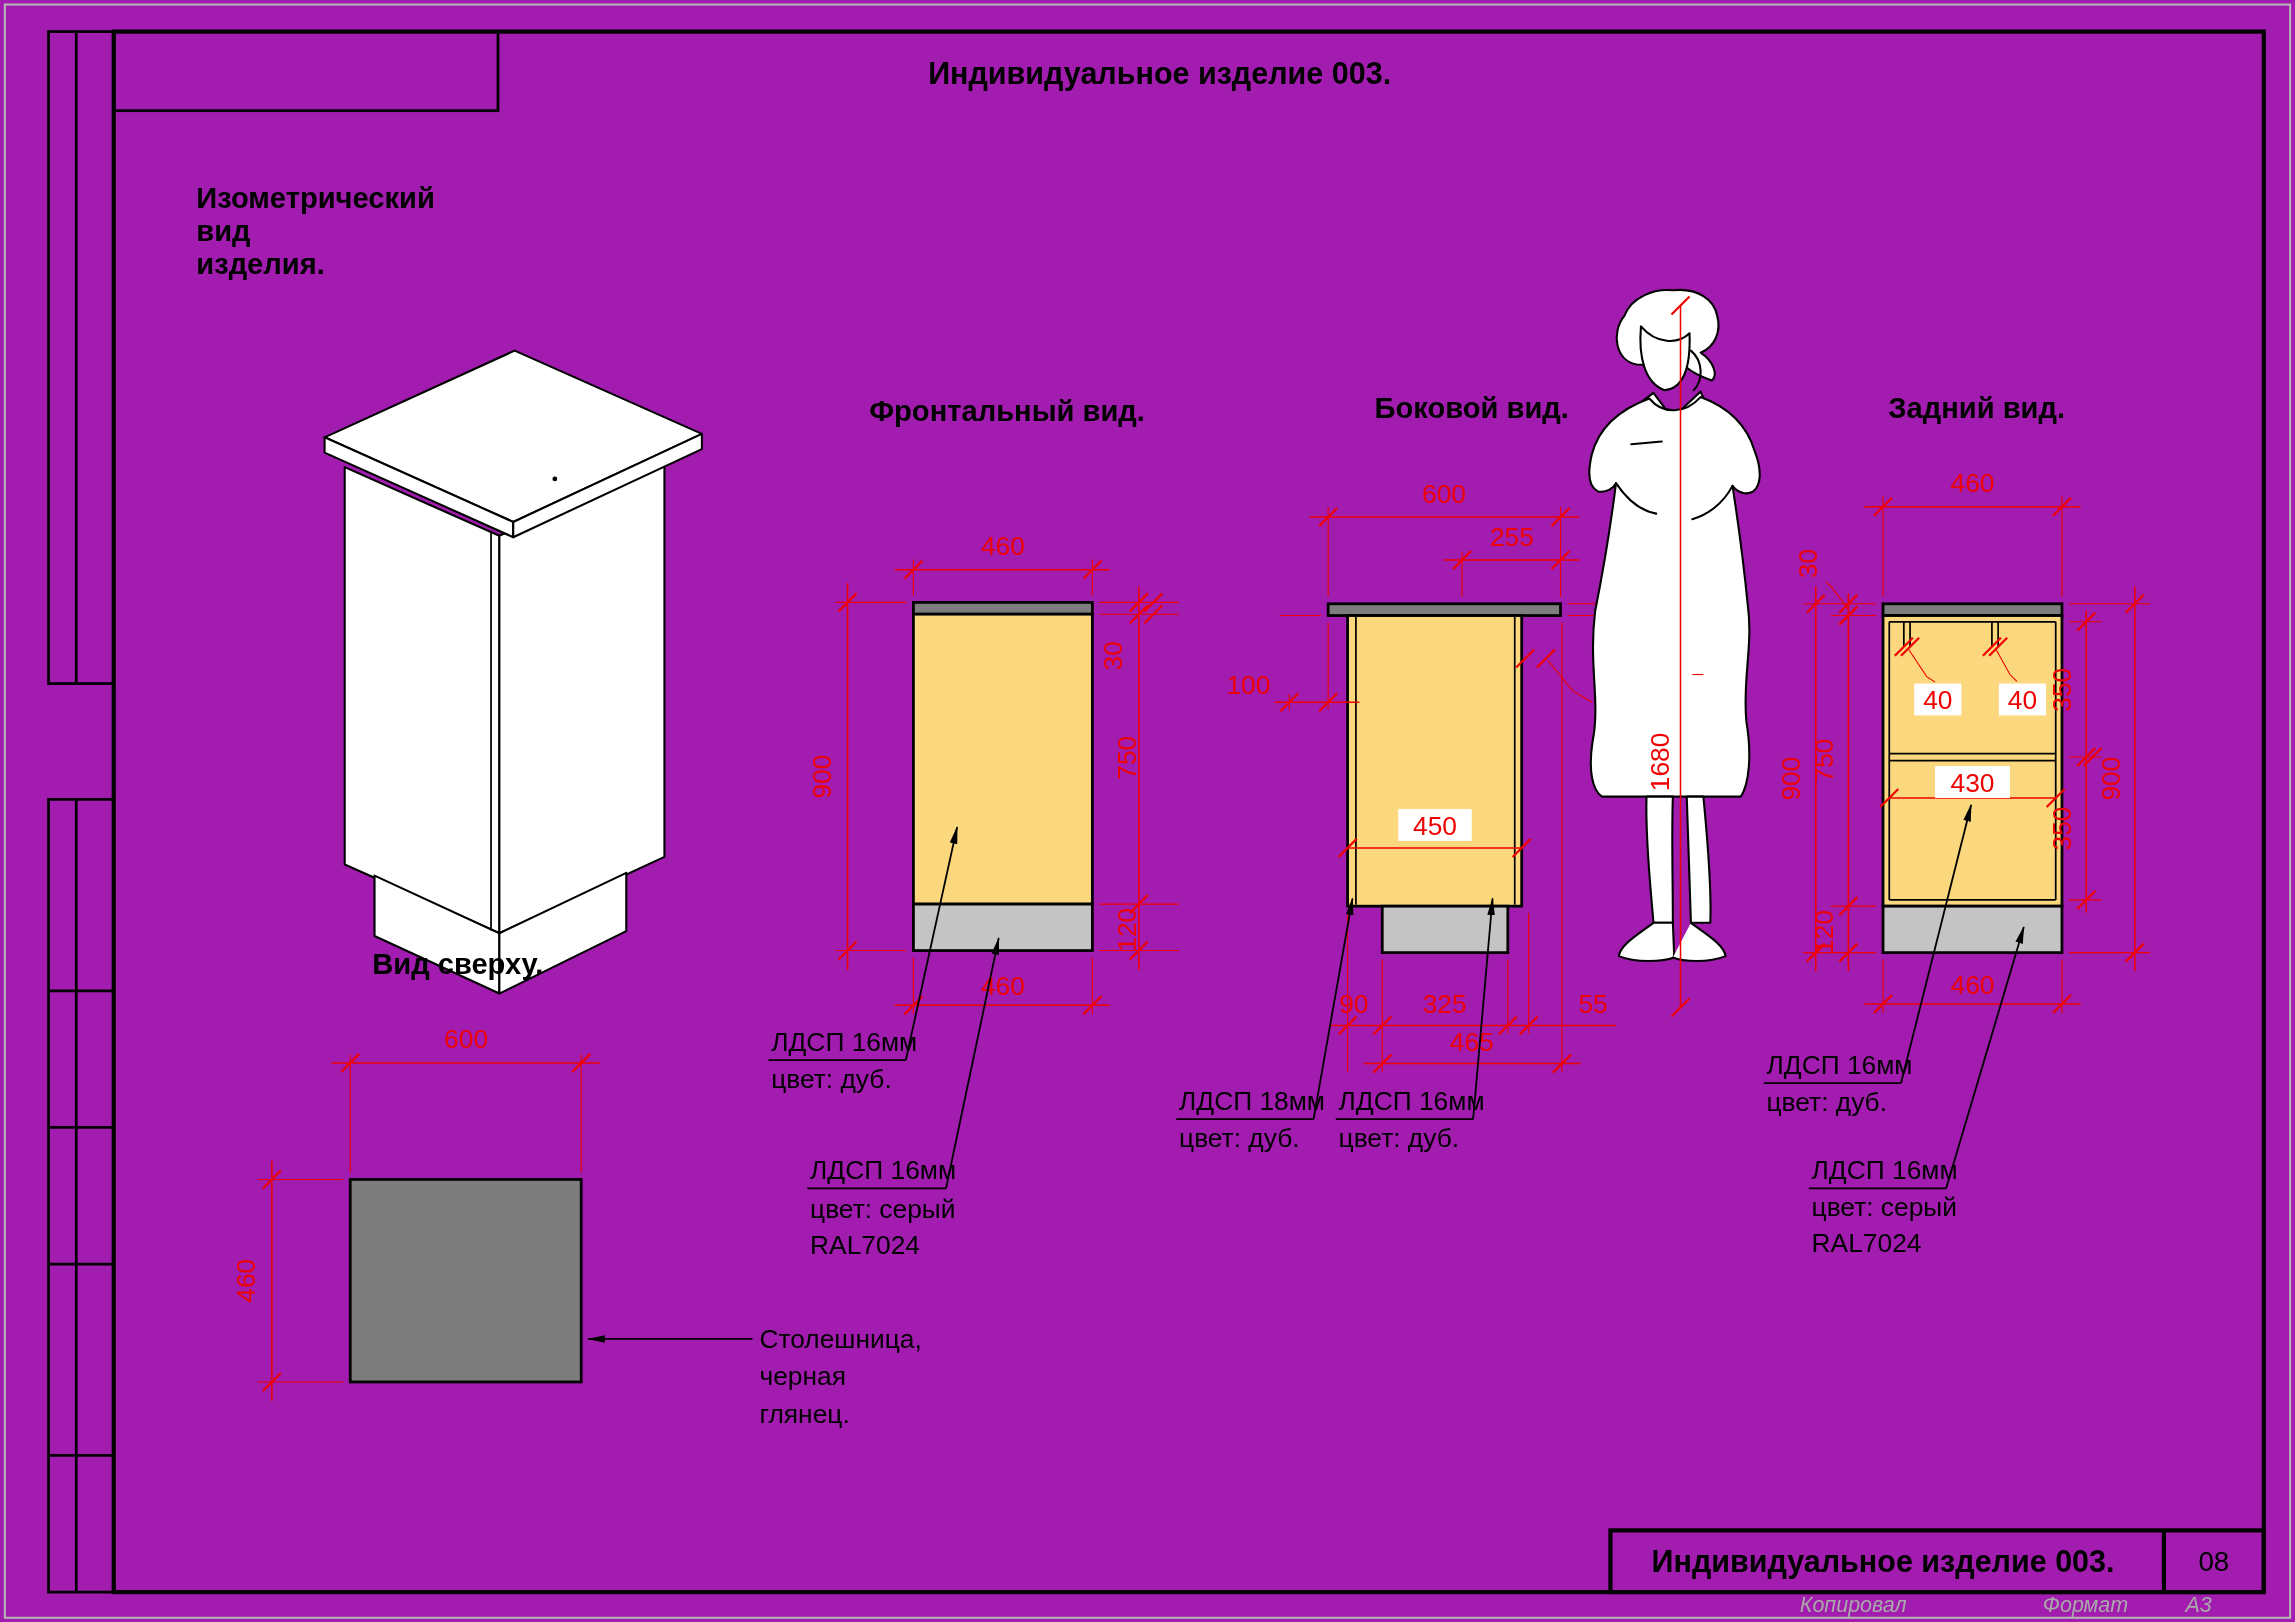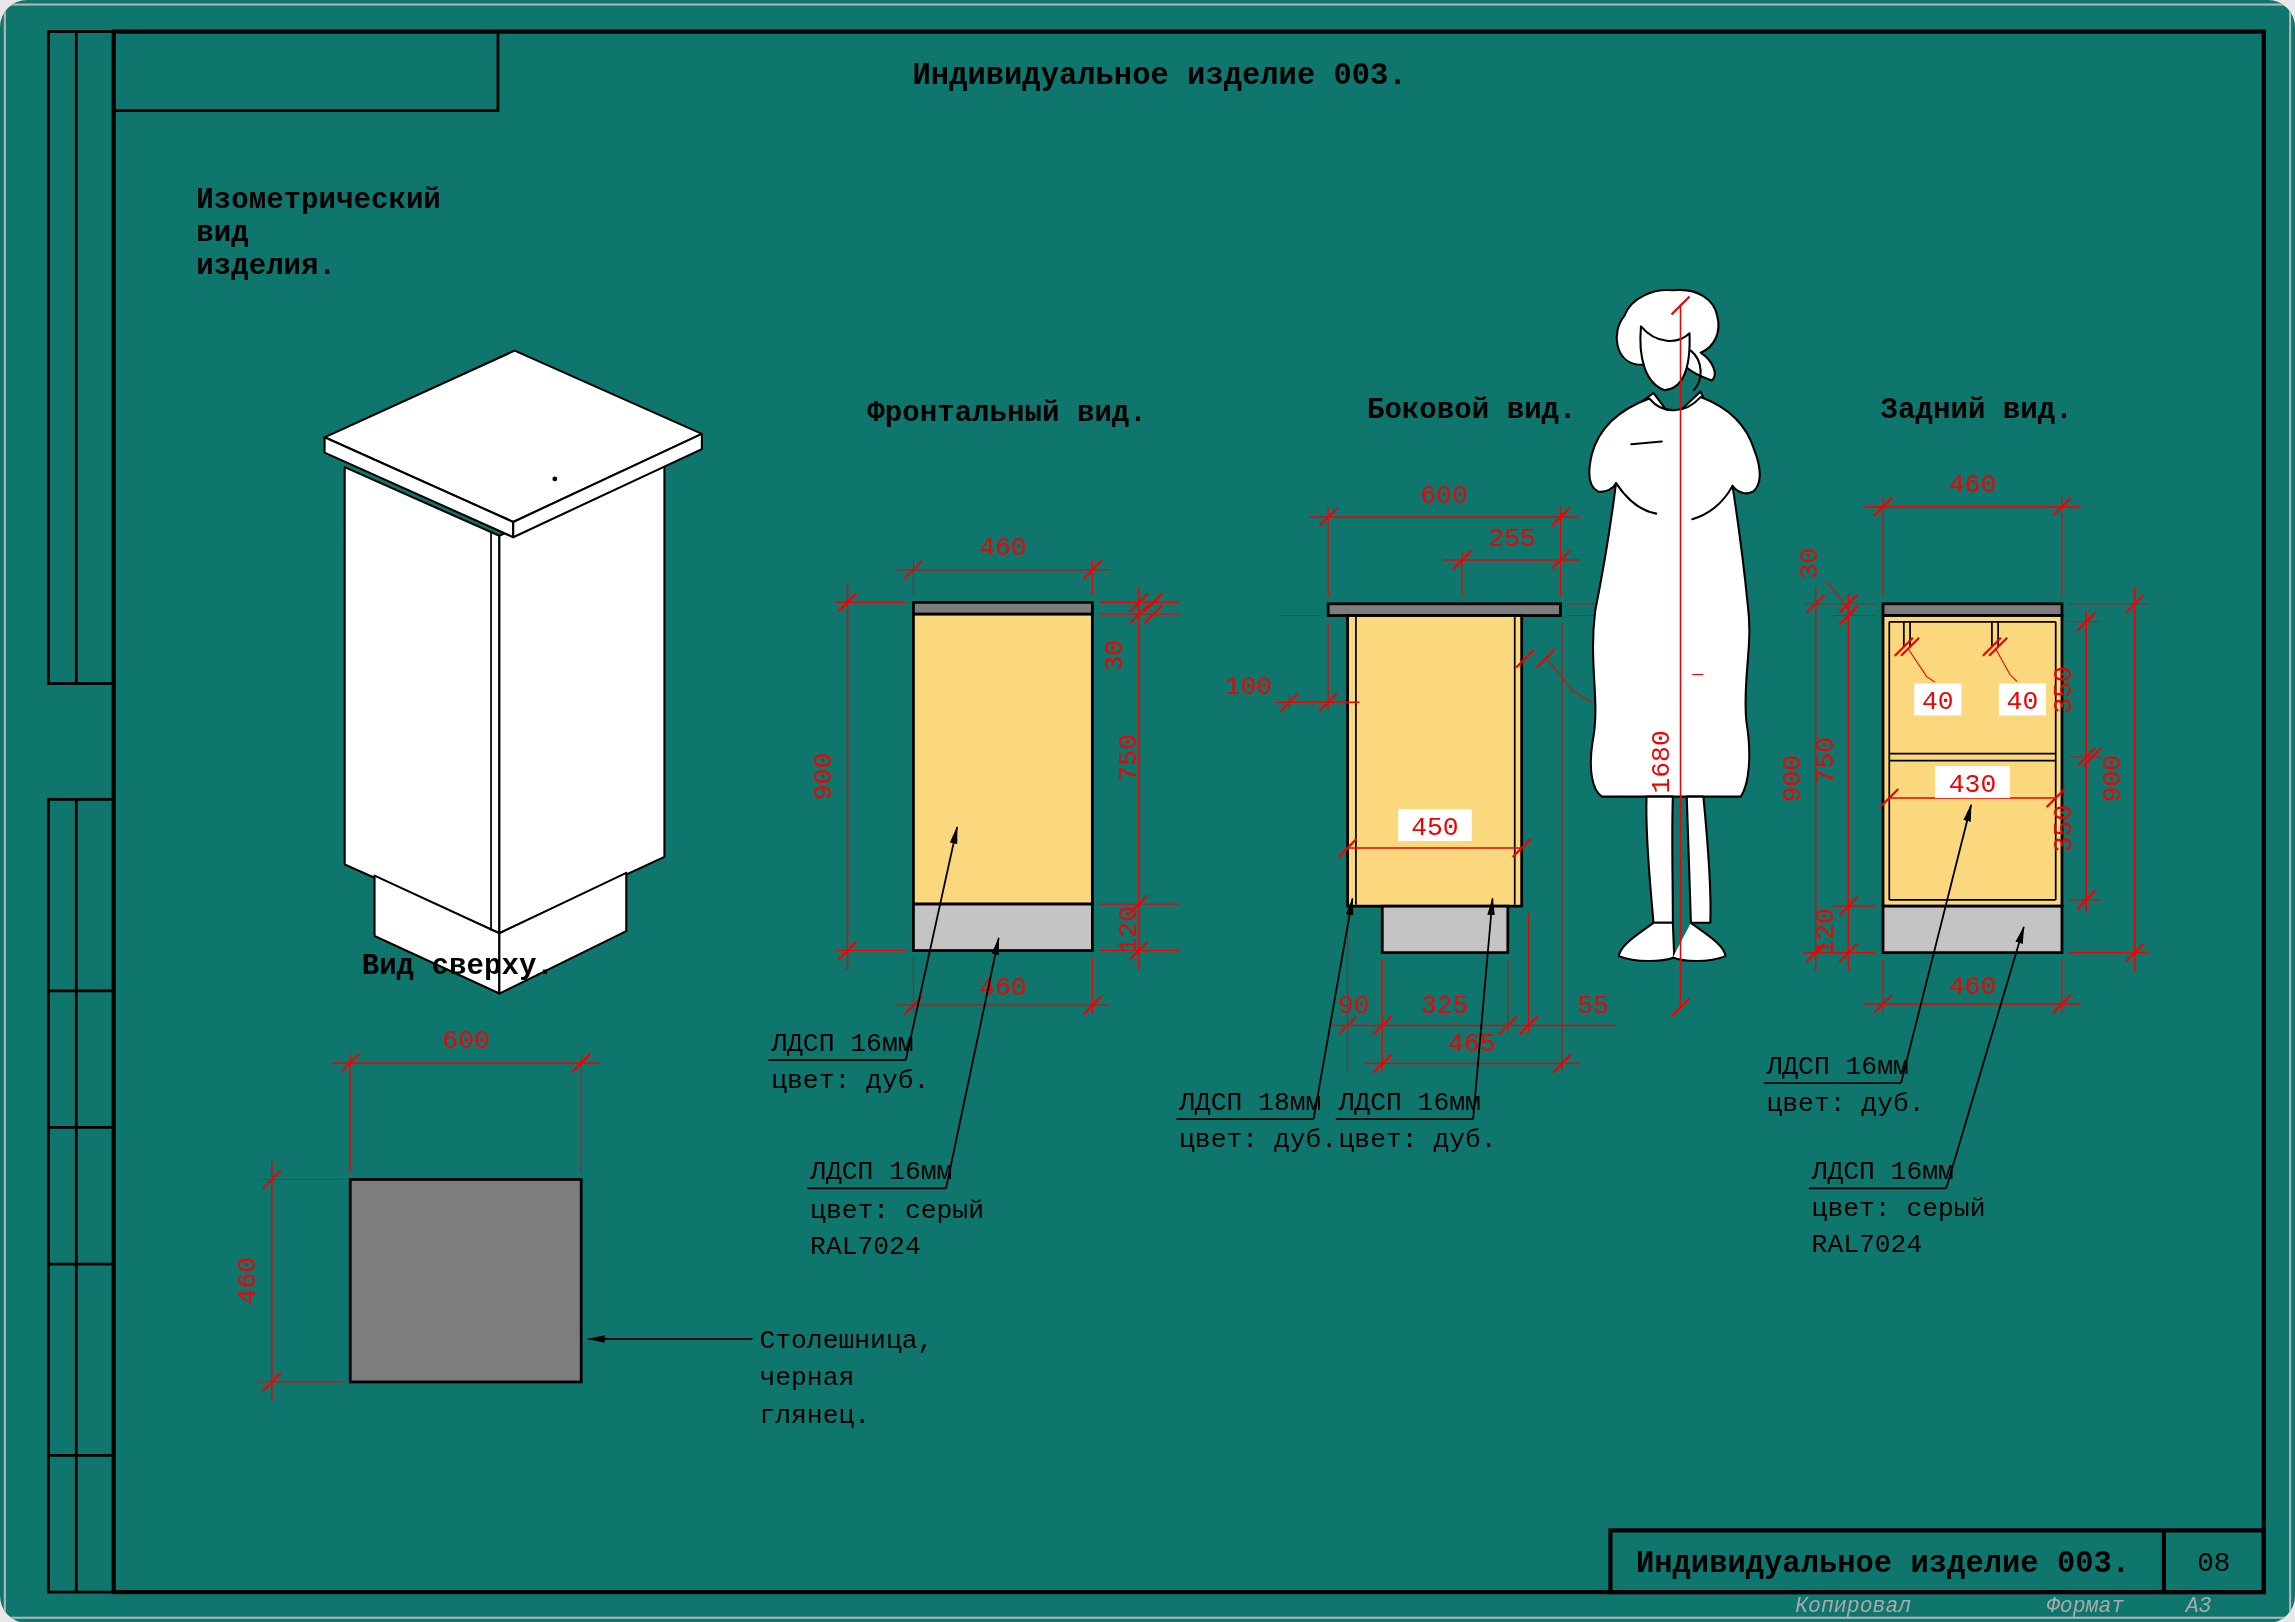--- a/index.html
+++ b/index.html
@@ -1,17 +1,17 @@
 <!DOCTYPE html>
 <html style="font-size:11px"><head>
 <meta charset="utf-8">
 <style>
   html,body{margin:0;padding:0;background:#e8e8e8;}
-  .page{position:relative;width:2295px;height:1623px;background:#0f766e;overflow:hidden;
-        font-family:Liberation Mono, monospace;border-radius:27px;}
+  .page{position:relative;width:2295px;height:1623px;background:#a21caf;overflow:hidden;
+        font-family:Liberation Sans, sans-serif;}
   svg{position:absolute;left:0;top:0;}
   
   .frame{fill:none;stroke:#000;stroke-width:6;}
   .cell{fill:none;stroke:#000;stroke-width:4;}
   .draw{stroke:#000;stroke-width:4;}
   .thin{stroke:#000;stroke-width:2.5;fill:none;}
   .iso{fill:#fff;stroke:#000;stroke-width:3;stroke-linejoin:round;}
   .fig{fill:#fff;stroke:#000;stroke-width:3;stroke-linejoin:round;stroke-linecap:round;}
   .fign{fill:none;stroke:#000;stroke-width:3;stroke-linejoin:round;stroke-linecap:round;}
   .dim{stroke:#ee0202;stroke-width:2.2;fill:none;}

